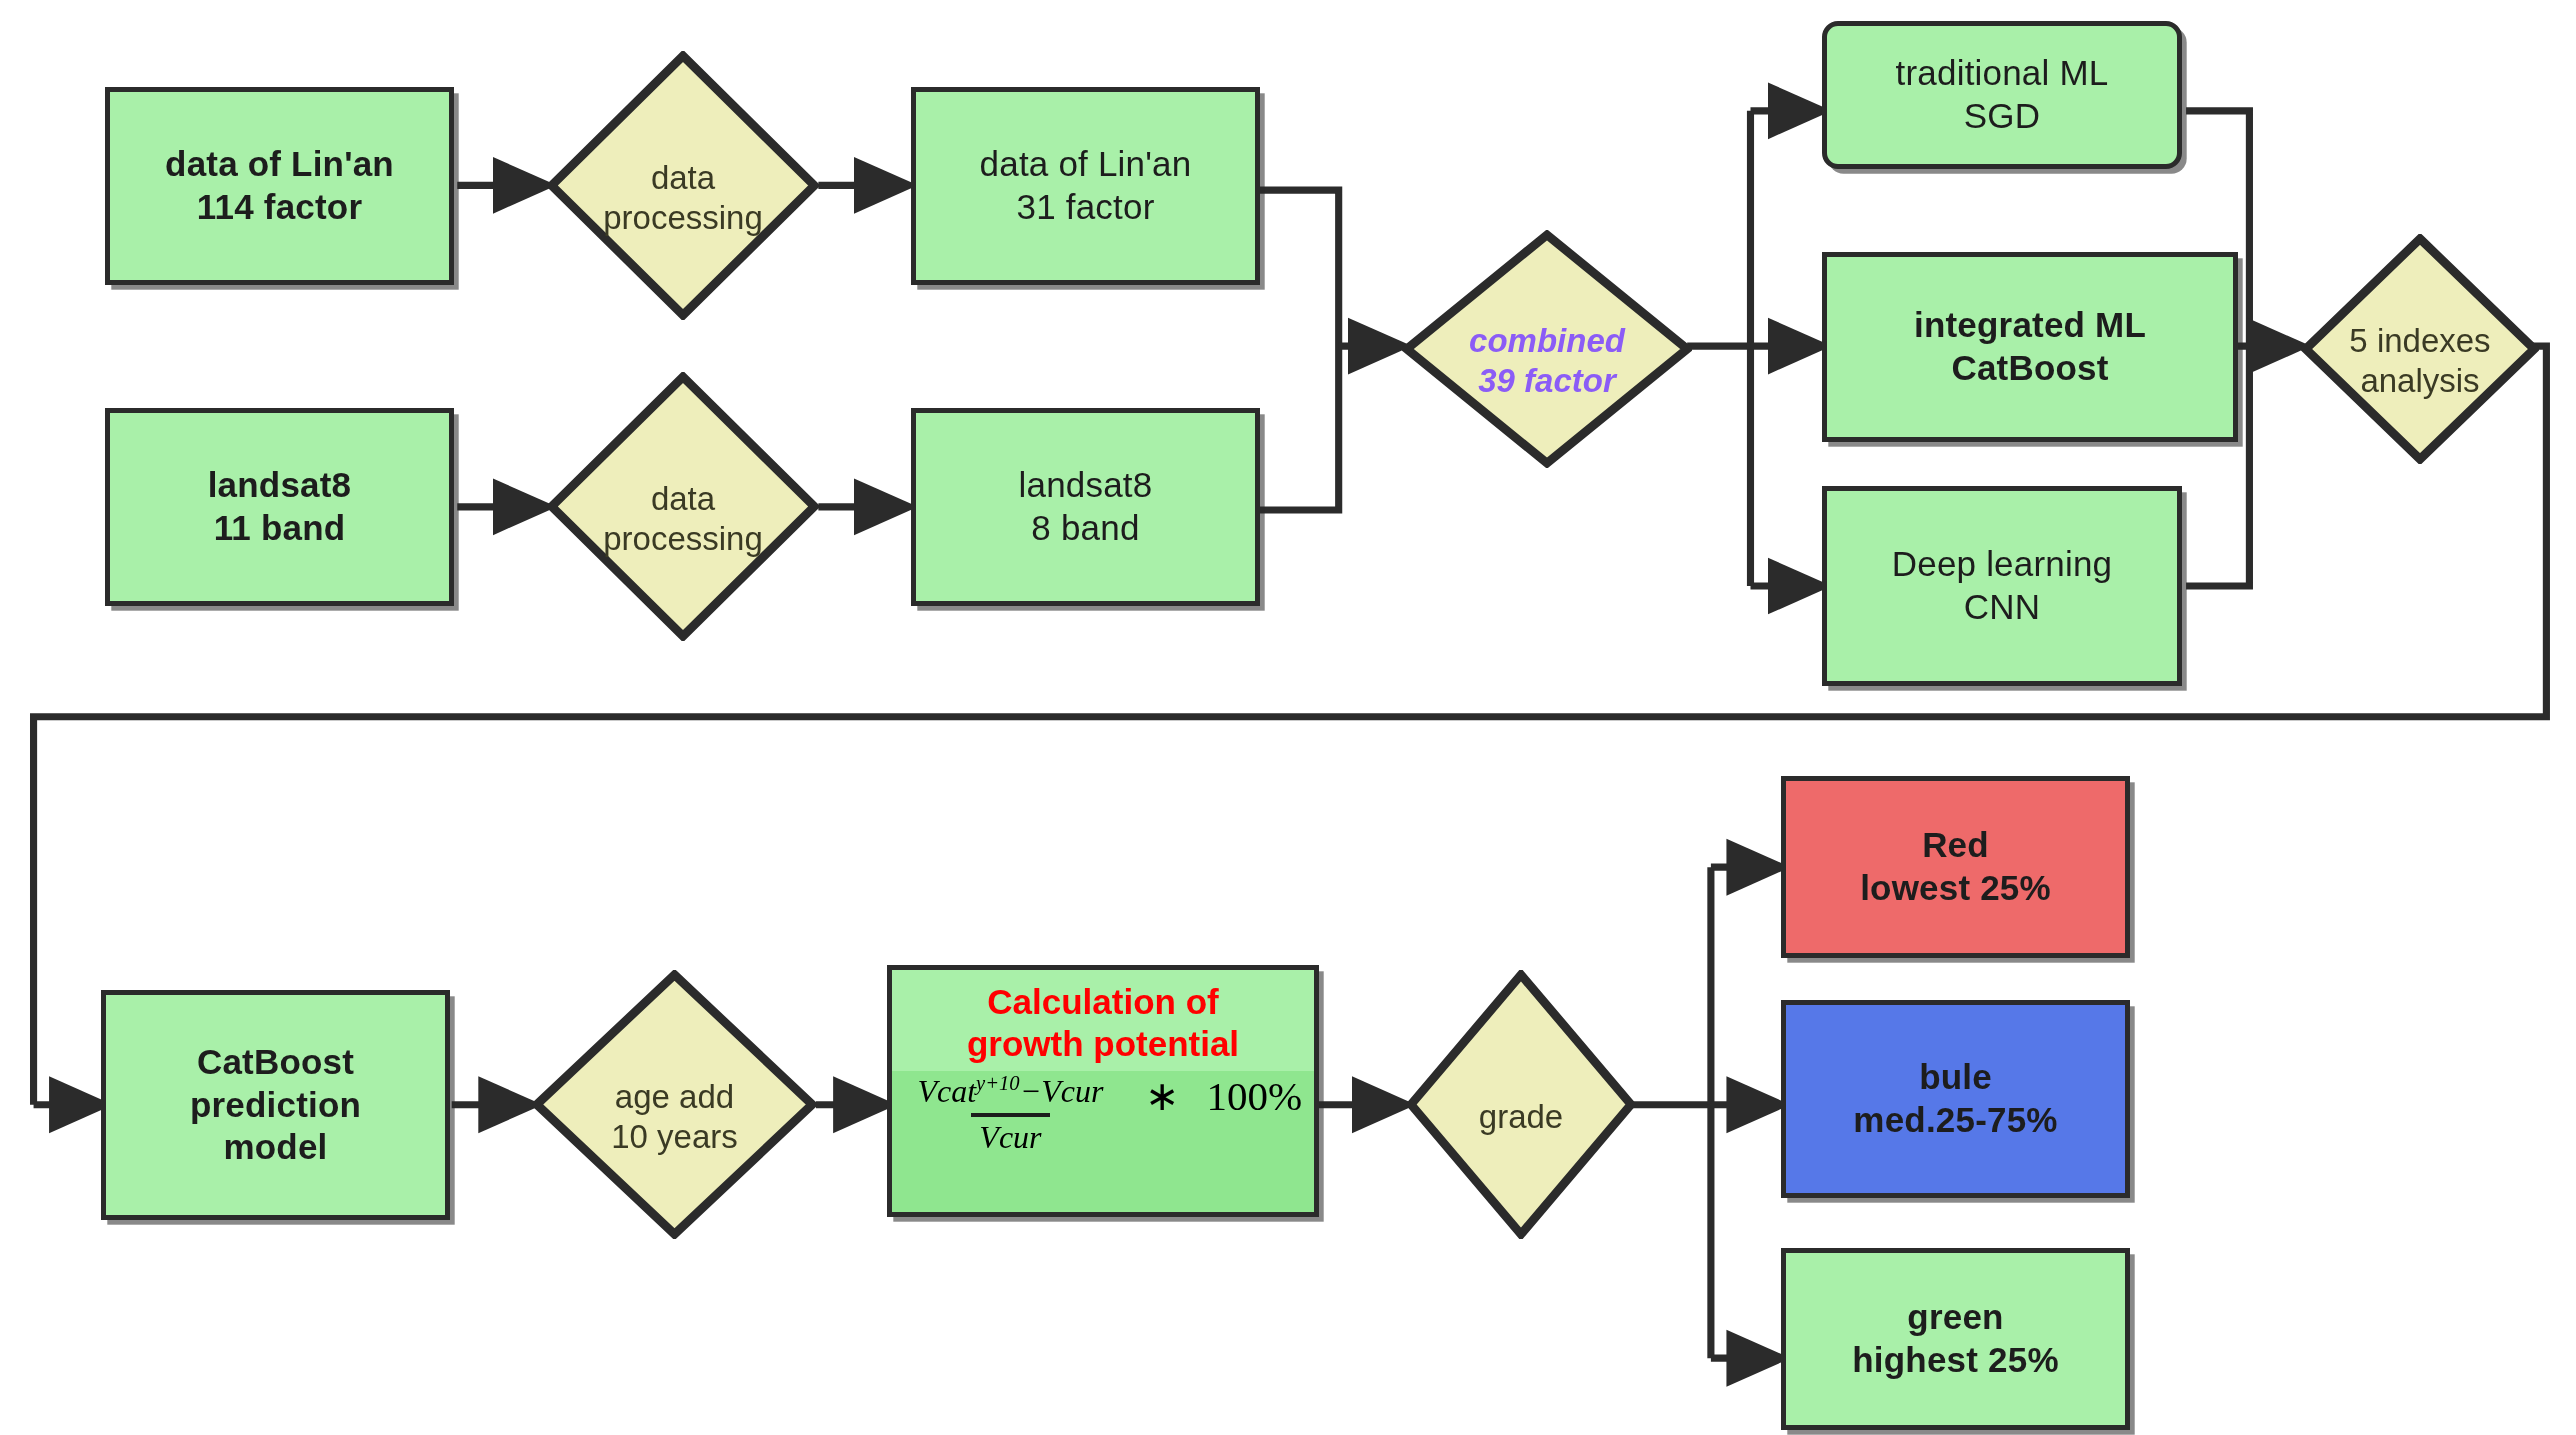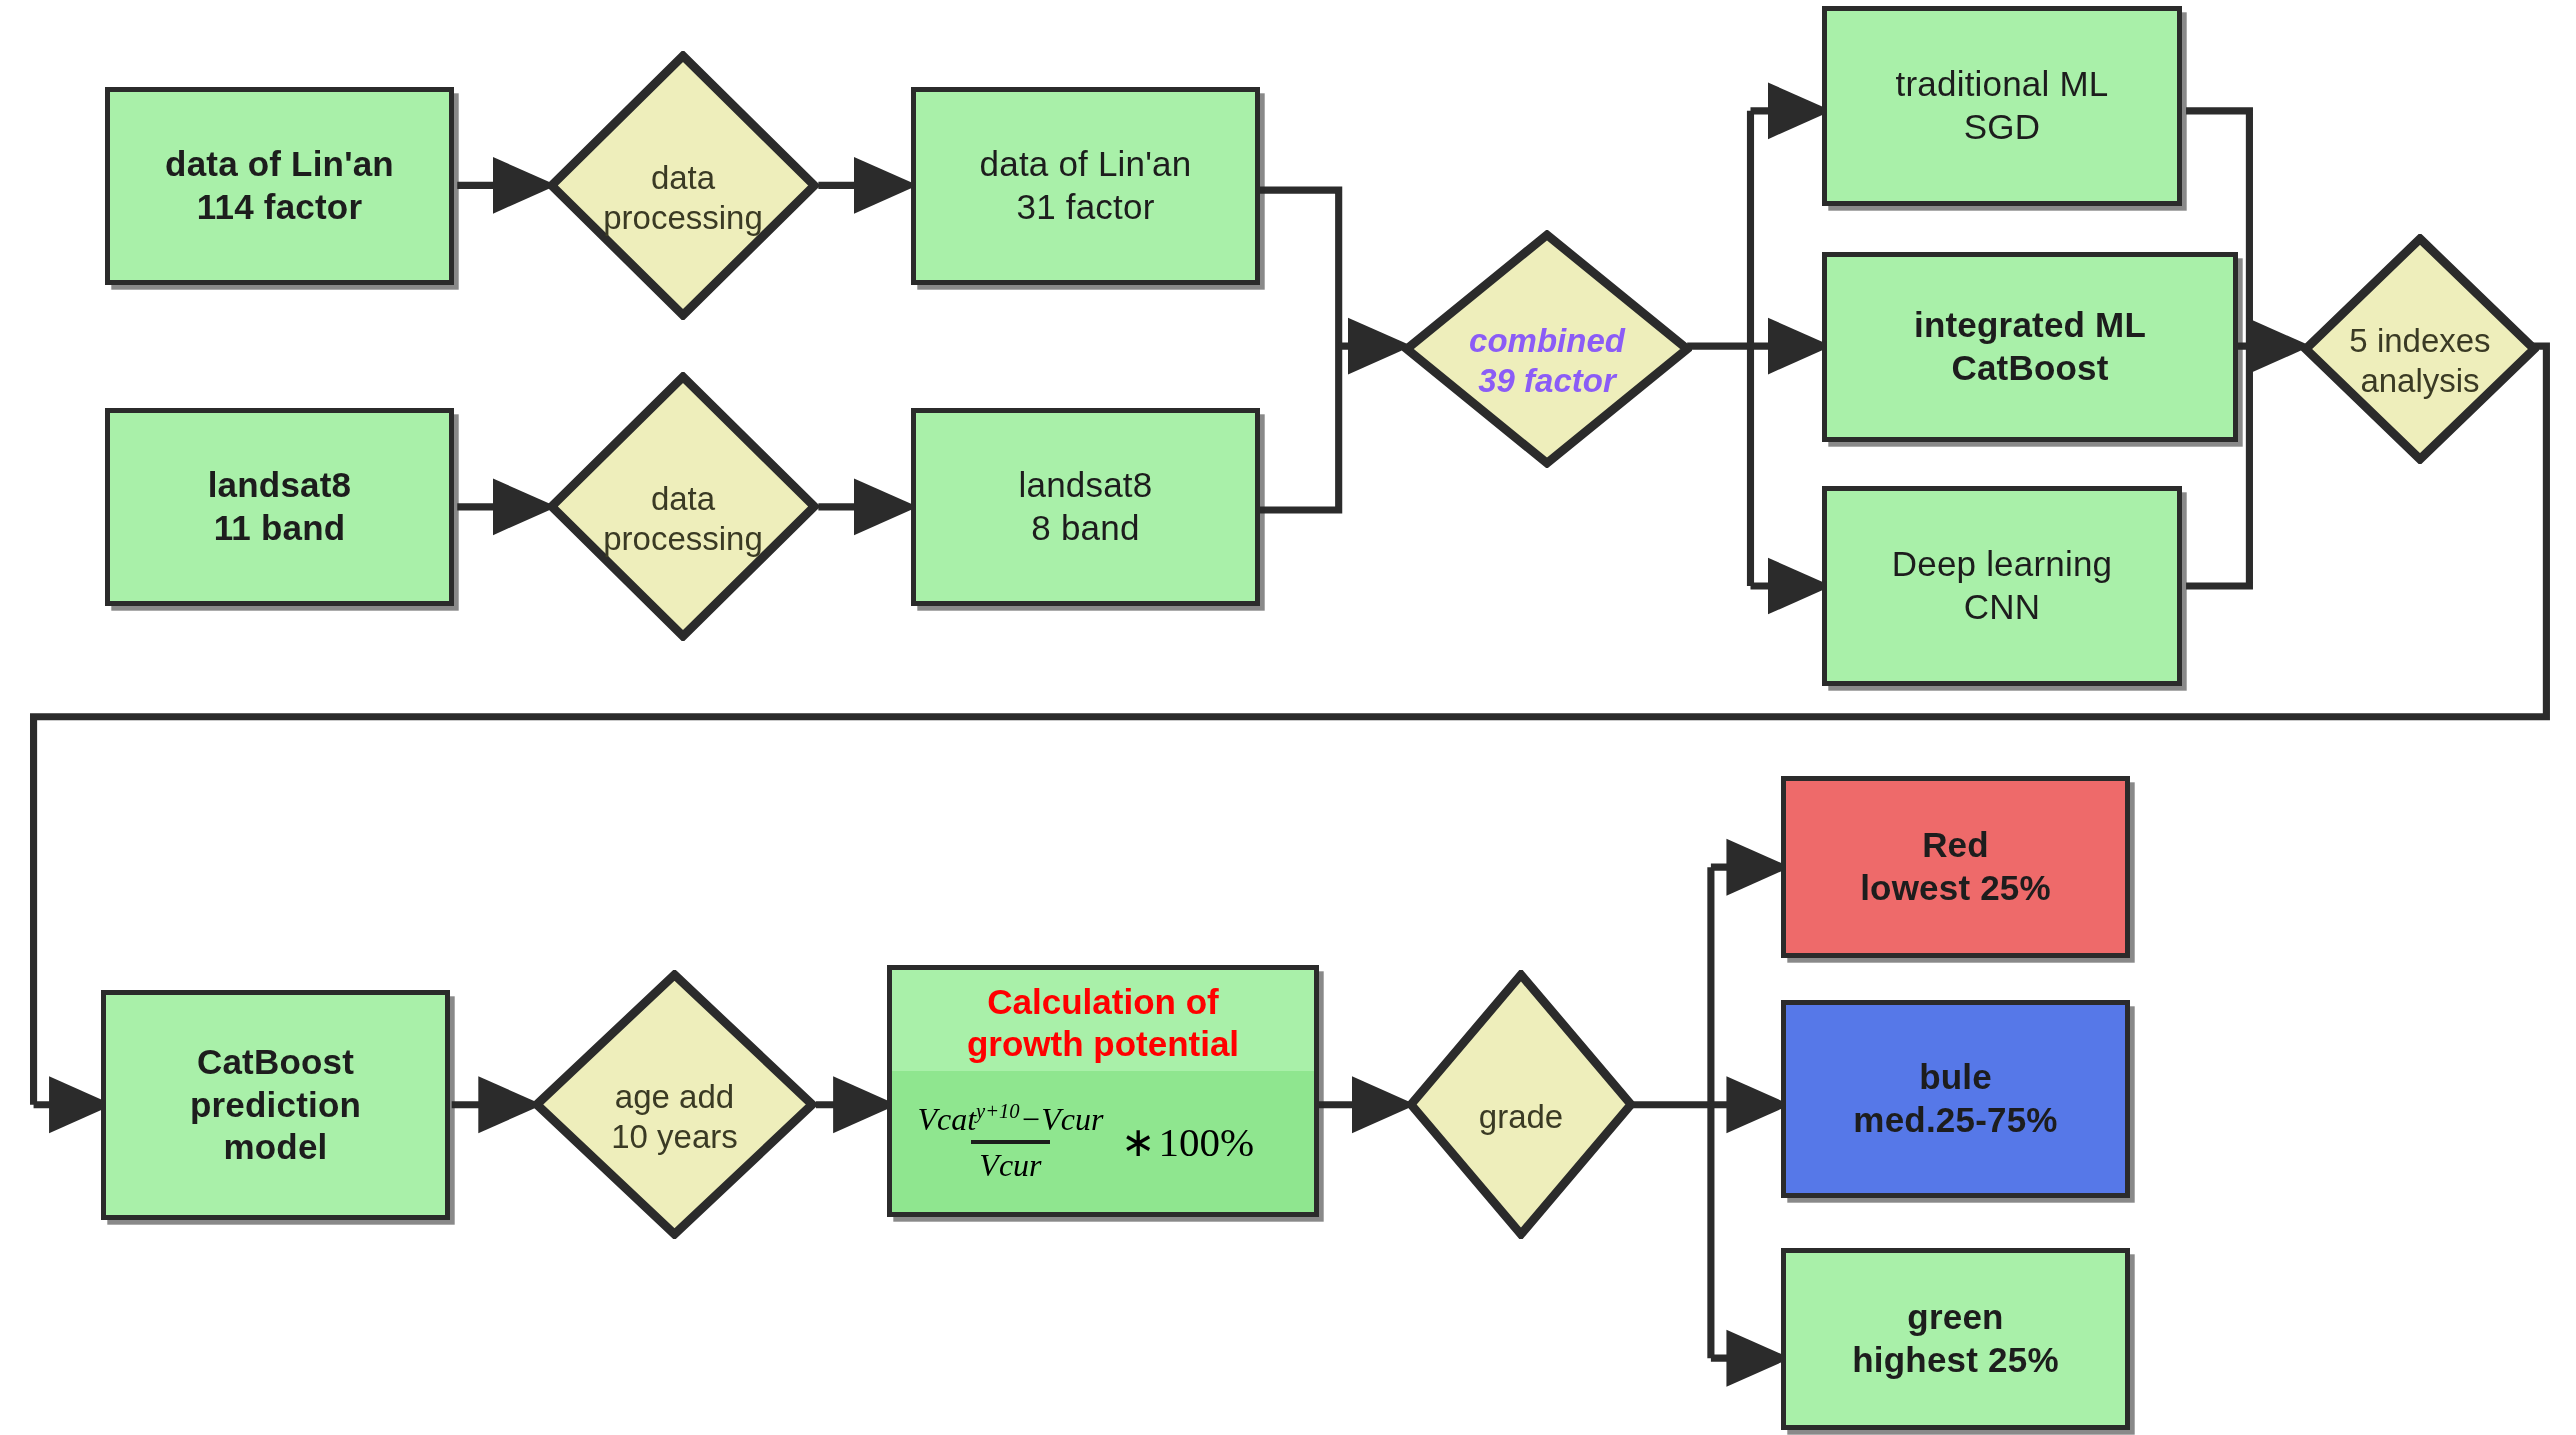--- a/index.html
+++ b/index.html
@@ -30,22 +30,22 @@
   .dia .dtext{position:relative;z-index:2;font-size:33px;color:#3a3a24;line-height:1.2;}
   .dia .dtext.b{font-weight:bold;color:#8b5cf6;font-style:italic;}
 
   
   .formula-box{flex-direction:column;align-items:stretch;justify-content:flex-start;padding:0;}
   .fhead{
     font-size:35px;font-weight:bold;color:#ff0000;line-height:1.2;
     padding:11px 4.8px 6.3px 4.8px;text-align:center;
   }
   .fbody{
-    background:#8fe68f;flex:1;display:flex;align-items:center;
-    padding-left:17.4px;font-family:"Liberation Serif", serif;
+    background:#8fe68f;flex:1;display:flex;align-items:flex-start;
+    padding-left:17.4px;font-family:"Liberation Serif", serif;gap:24px;
   }
   .frac{display:inline-flex;flex-direction:column;align-items:center;font-style:italic;}
   .frac .num{font-size:32px;padding:0 8px 1.6px 8px;white-space:nowrap;}
   .frac .den{font-size:32px;padding:1.6px 8px 0 8px;border-top:4px solid #1d1d1d;white-space:nowrap;}
   .sup{font-size:20.6px;vertical-align:super;font-style:italic;}
   .mul{font-size:41px;font-family:"Liberation Serif", serif;padding:0 3.2px 0 9.5px;}
   .pct{font-size:41px;font-family:"Liberation Serif", serif;}
 </style>
 </head>
 <body>
@@ -158,21 +158,21 @@
       <polygon points="183,6 360,150 183,294 6,150" fill="#eeeebb" stroke="#2b2b2b" stroke-width="11"></polygon>
     </svg>
     <div class="inner">
       <div>
         <div class="dtext b">combined</div>
         <div class="dtext b">39 factor</div>
       </div>
     </div>
   </div>
 
-  <div class="node rect green" style="left:1822px;top:6px;width:360px;height:200px;">
+  <div class="node rect green" style="left:1822px;top:21px;width:360px;height:148px;border-radius:16px;">
     <span class="lbl">
       <span class="txt">traditional ML</span><br>
       <span class="txt">SGD</span>
     </span>
   </div>
 
   <div class="node rect green" style="left:1822px;top:252px;width:416px;height:190px;">
     <span class="lbl">
       <span class="txt b">integrated ML</span><br>
       <span class="txt b">CatBoost</span>

